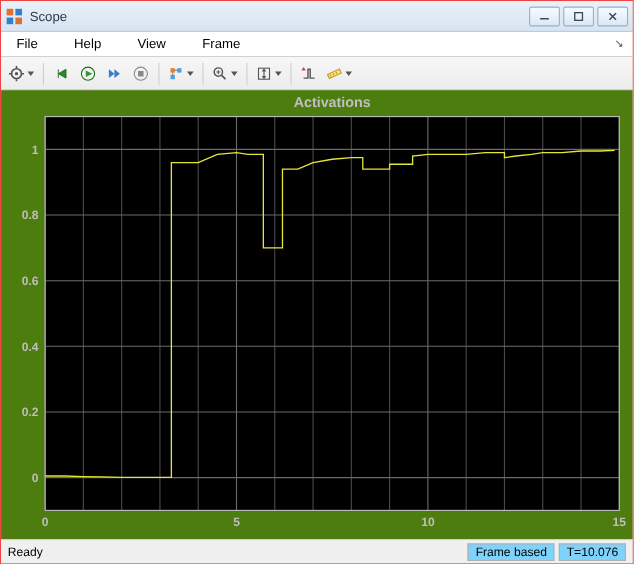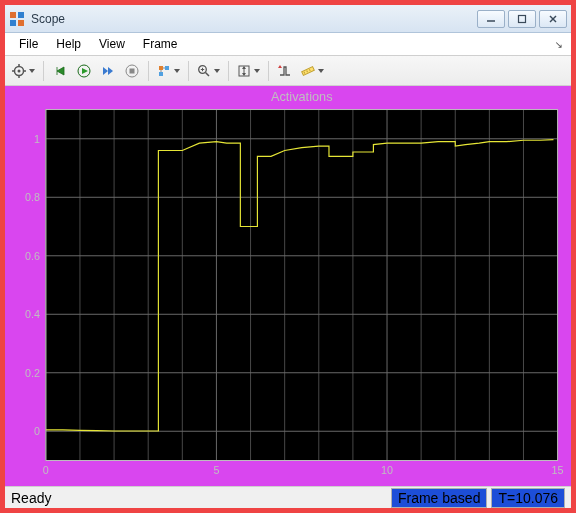--- a/index.html
+++ b/index.html
@@ -1,34 +1,34 @@
 <!DOCTYPE html>
 <html><head>
 <meta charset="utf-8">
 <style>
   * { box-sizing: border-box; margin: 0; padding: 0; }
   html, body { width: 576px; height: 513px; font-family: "Segoe UI", Tahoma, sans-serif; font-size: 12px; overflow: hidden; }
-  .window { width: 576px; height: 513px; background: #f0f0f0; border: 5px solid #ef4444; display: flex; flex-direction: column; }
+  .window { width: 576px; height: 513px; background: #f0f0f0; border: 1px solid #ef4444; display: flex; flex-direction: column; }
   .titlebar { height: 28px; background: linear-gradient(#eaf1f8, #d7e4f2); display: flex; align-items: center; padding: 0 4px; border-bottom: 1px solid #b0c4da; }
   .titlebar .app-icon { width: 16px; height: 16px; margin-right: 6px; display: inline-flex; align-items: center; justify-content: center; }
   .titlebar .title { color: #2a3a4a; font-size: 12px; flex: 1; }
   .win-controls { display: flex; gap: 3px; }
   .win-btn { width: 28px; height: 18px; border: 1px solid #9ab0c8; border-radius: 2px; background: linear-gradient(#f7fbff, #dce8f5); display: flex; align-items: center; justify-content: center; color: #3a4a5a; font-size: 10px; cursor: pointer; }
-  .menubar { height: 23px; background: #fff; border-bottom: 1px solid #cfcfcf; display: flex; align-items: center; padding: 0 6px; gap: 2px; }
+  .menubar { height: 23px; background: #fff; border-bottom: 1px solid #cfcfcf; display: flex; align-items: center; padding: 0 6px; gap: 17px; }
   .menubar .menu-item { padding: 2px 8px; cursor: pointer; }
   .menubar .spacer { flex: 1; }
   .menubar .corner-arrow { font-size: 10px; color: #555; padding-right: 2px; }
   .toolbar { height: 30px; background: linear-gradient(#f7f7f7, #ececec); border-bottom: 1px solid #cfcfcf; display: flex; align-items: center; padding: 0 4px; gap: 2px; }
   .tb-btn { height: 22px; min-width: 22px; border: 1px solid transparent; border-radius: 2px; background: transparent; display: inline-flex; align-items: center; justify-content: center; padding: 0 2px; cursor: pointer; position: relative; }
   .tb-btn.drop::after { content: ""; border-left: 3px solid transparent; border-right: 3px solid transparent; border-top: 4px solid #555; margin-left: 3px; }
   .tb-sep { width: 1px; height: 20px; background: #cfcfcf; margin: 0 3px; }
-  .plot-area { flex: 1; background: #d946ef; position: relative; }
-  .statusbar { height: 22px; background: #f0f0f0; border-top: 1px solid #cfcfcf; display: flex; align-items: center; padding: 0 6px; font-size: 14px; }
+  .plot-area { flex: 1; background: #4d7c0f; position: relative; font-weight: bold; }
+  .statusbar { height: 22px; background: #f0f0f0; border-top: 1px solid #cfcfcf; display: flex; align-items: center; padding: 0 6px; font-size: 11px; }
   .statusbar .status-text { flex: 1; }
-  .statusbar .box { border: 1px solid #b0b0b0; padding: 1px 6px; margin-left: 4px; background: #1d4ed8; }
+  .statusbar .box { border: 1px solid #b0b0b0; padding: 1px 6px; margin-left: 4px; background: #7dd3fc; }
   svg.plot { position: absolute; inset: 0; width: 100%; height: 100%; }
   .chart-title { fill: #bfbfbf; font-size: 13px; text-anchor: middle; }
   .axis-tick { fill: #bfbfbf; font-size: 11px; }
   .grid-major { stroke: #6b6b6b; stroke-width: 1; }
   .grid-minor { stroke: #4a4a4a; stroke-width: 1; }
   .plot-border { stroke: #bfbfbf; stroke-width: 1; fill: none; }
   .series { stroke: #e6e636; stroke-width: 1.2; fill: none; }
   .plot-bg { fill: #000; }
   .ico svg { display: block; }
 </style>

